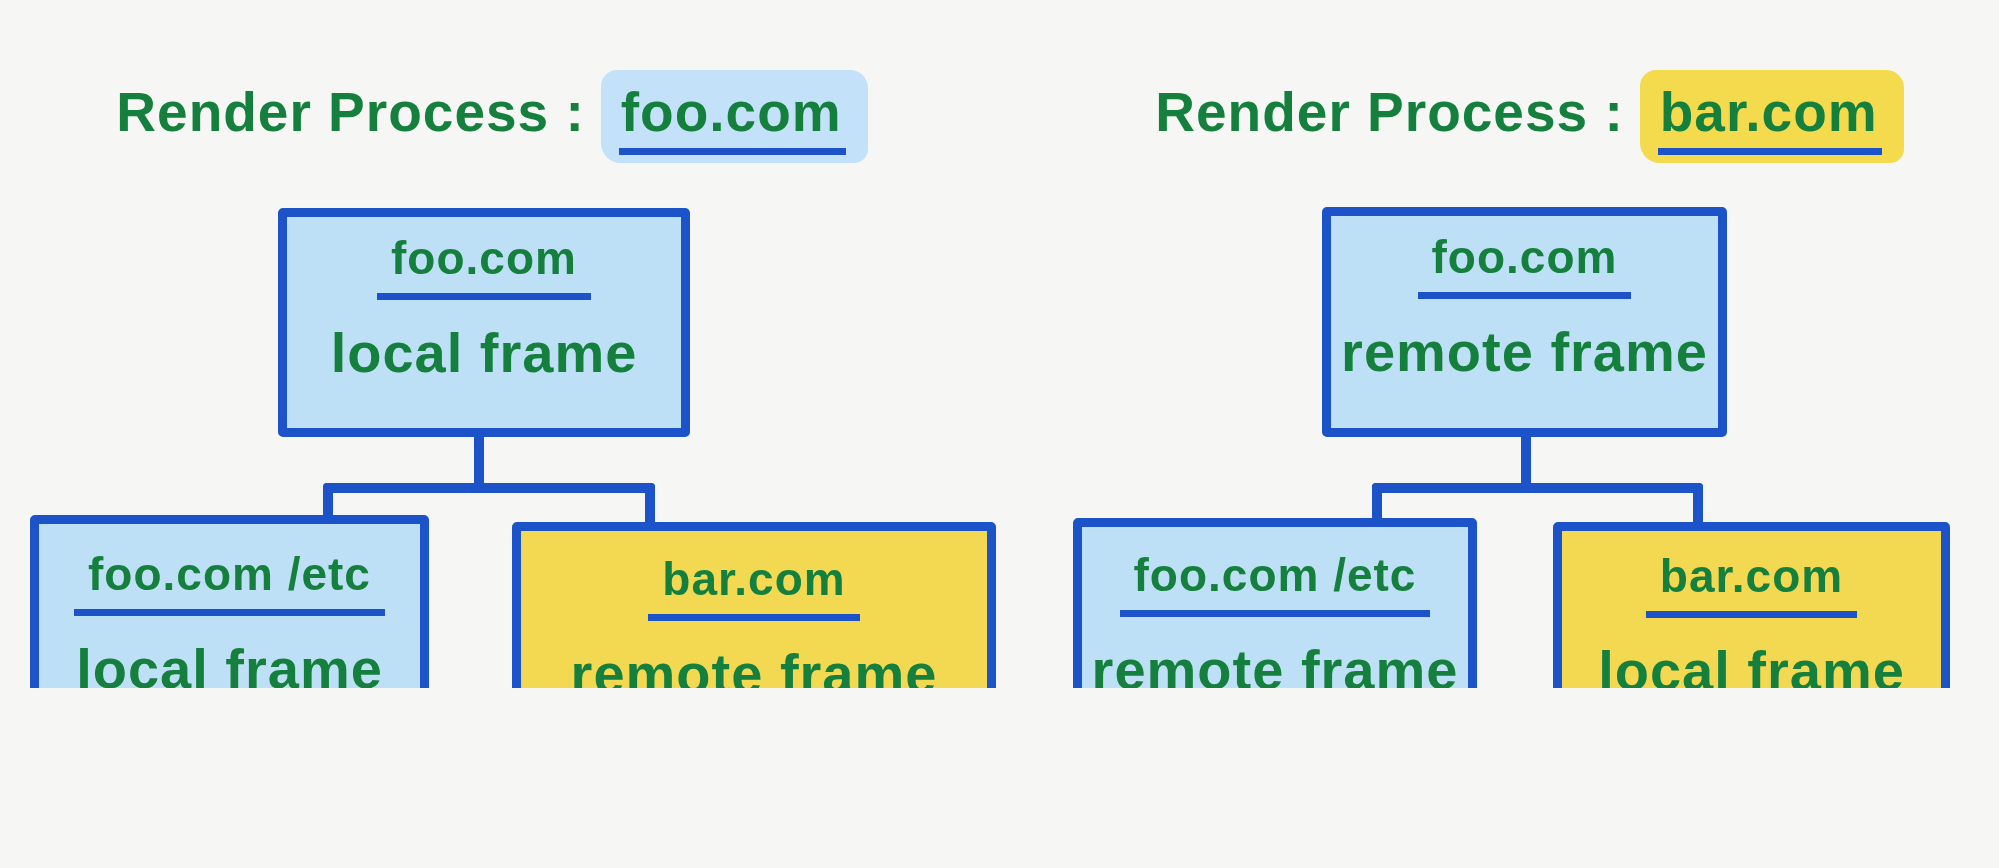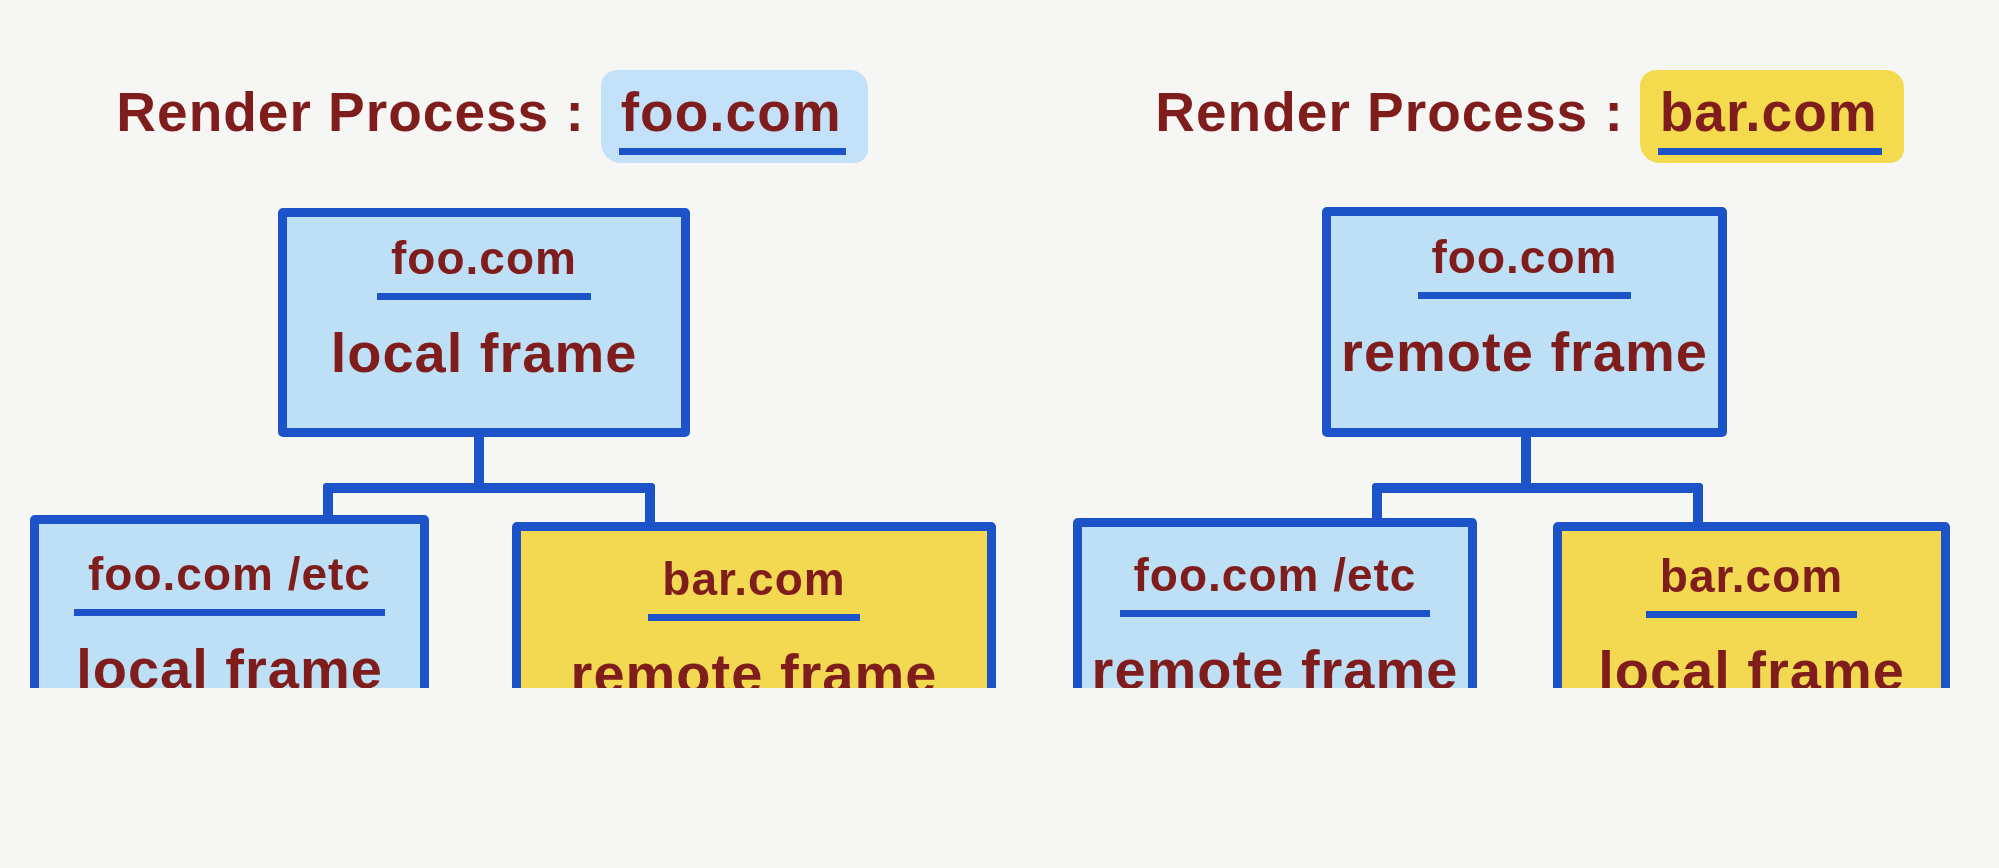--- a/index.html
+++ b/index.html
@@ -5,21 +5,21 @@
   * { box-sizing: border-box; }
   html, body { margin: 0; padding: 0; background: #F6F6F4; }
   .canvas {
     position: relative;
     width: 1999px;
     height: 688px;
     background: #F6F6F4;
     overflow: hidden;
     font-family: "Liberation Sans", sans-serif;
     font-weight: bold;
-    color: #7f1d1d;
+    color: #15803d;
   }
   .group { position: absolute; top: 0; height: 100%; }
   .group-left  { left: 0;     width: 1000px; }
   .group-right { left: 1000px; width: 999px; }
 
   .title {
     position: absolute;
     top: 70px; left: 0; width: 100%;
     display: flex; justify-content: center; align-items: baseline;
     font-size: 55px; letter-spacing: 1px; white-space: nowrap;

